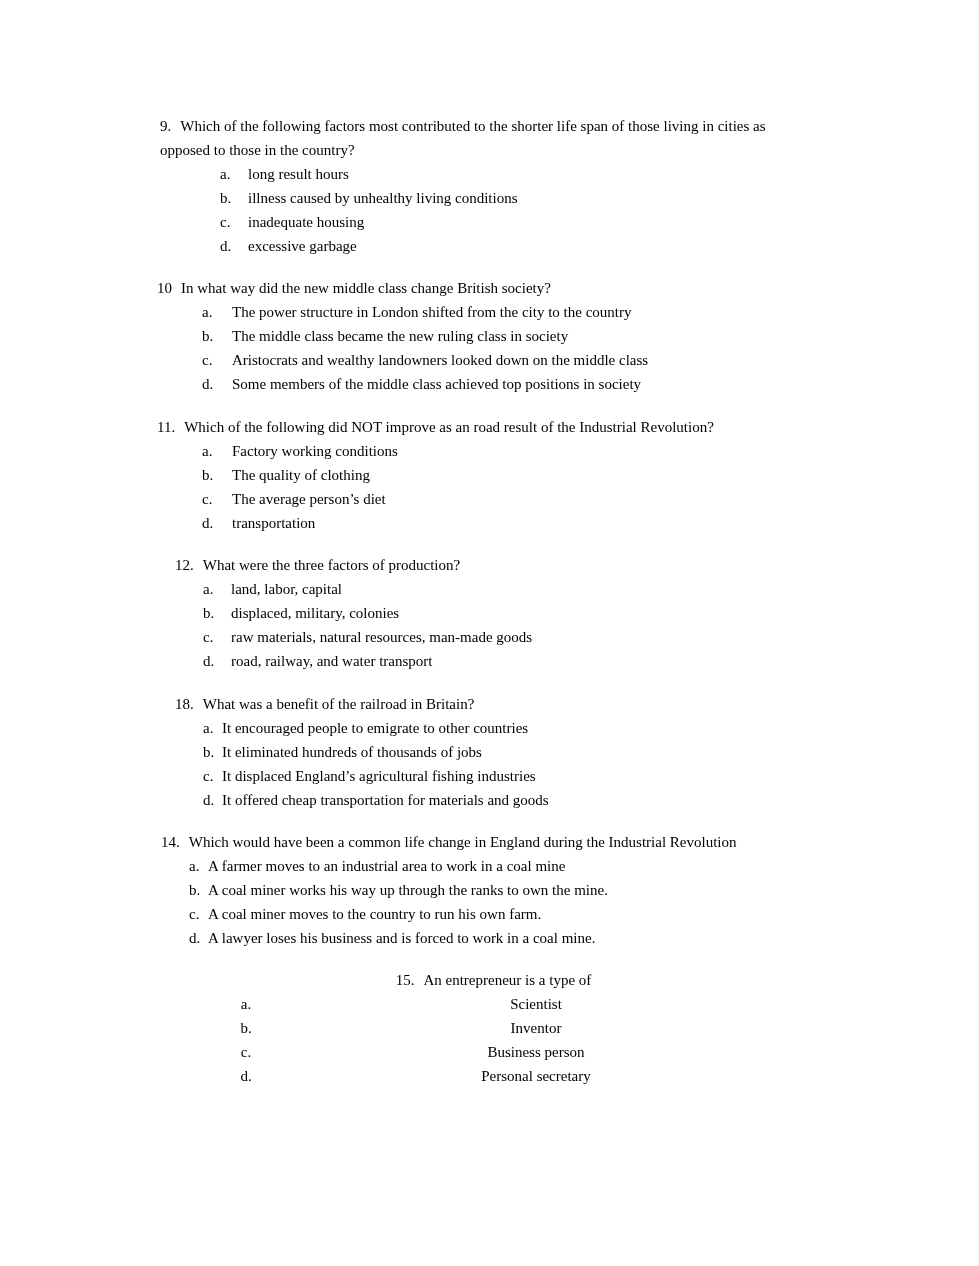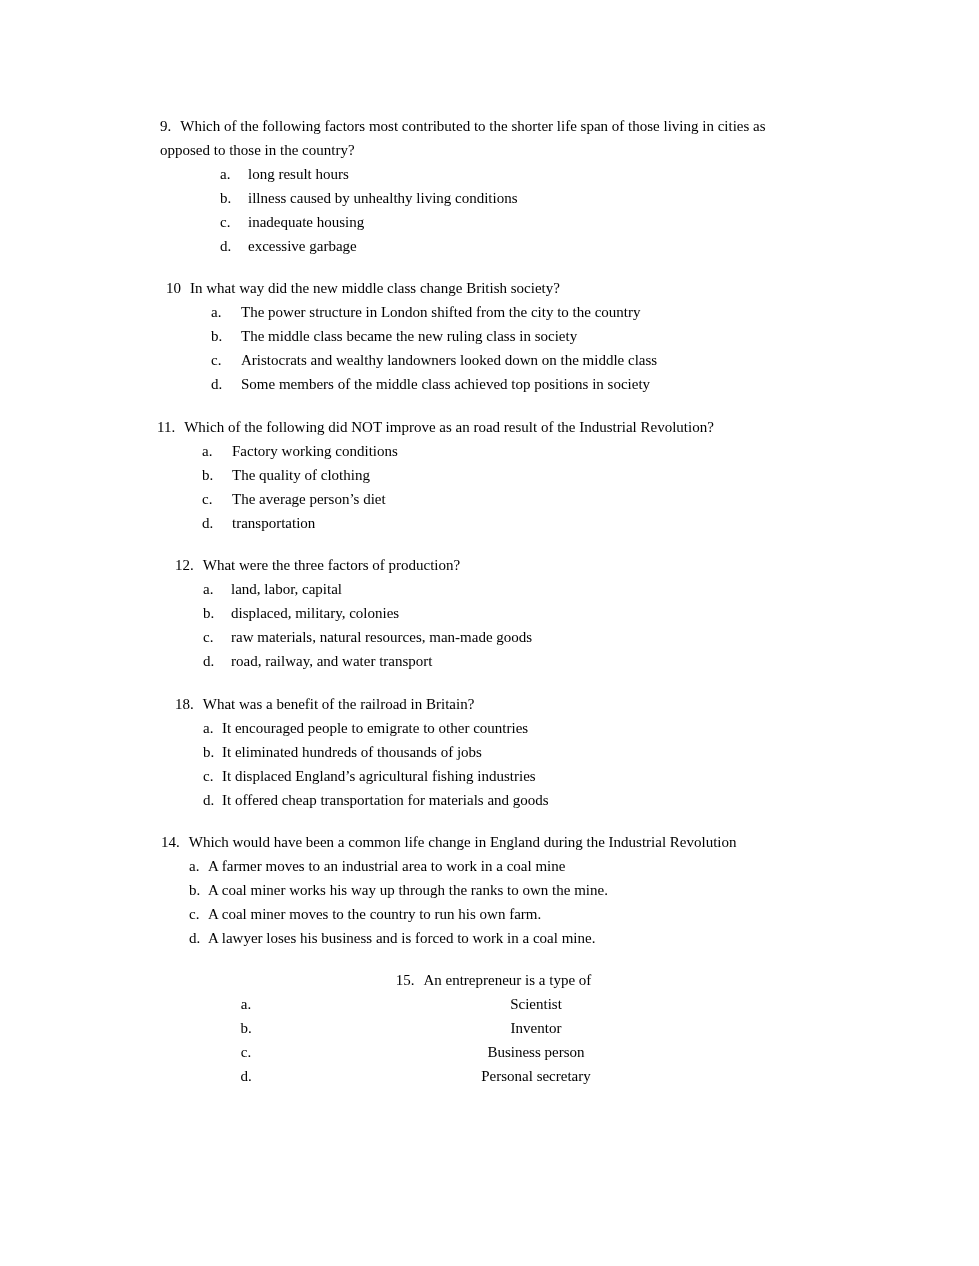--- a/index.html
+++ b/index.html
@@ -73,21 +73,21 @@
           <div class="opt">
             <span class="opt-letter" style="width: 28px;">c.</span>
             <span class="opt-text">inadequate housing</span>
           </div>
           <div class="opt">
             <span class="opt-letter" style="width: 28px;">d.</span>
             <span class="opt-text">excessive garbage</span>
           </div>
         </div>
       </div>
-      <div class="qblock" style="margin-left: 9px;">
+      <div class="qblock" style="margin-left: 0px;">
         <p class="qline"><span class="qnum">10</span><span class="qtext">In what way did the new middle class change British society?</span></p>
         <div class="opts" style="margin-left: 45px;">
           <div class="opt">
             <span class="opt-letter" style="width: 30px;">a.</span>
             <span class="opt-text">The power structure in London shifted from the city to the country</span>
           </div>
           <div class="opt">
             <span class="opt-letter" style="width: 30px;">b.</span>
             <span class="opt-text">The middle class became the new ruling class in society</span>
           </div>

